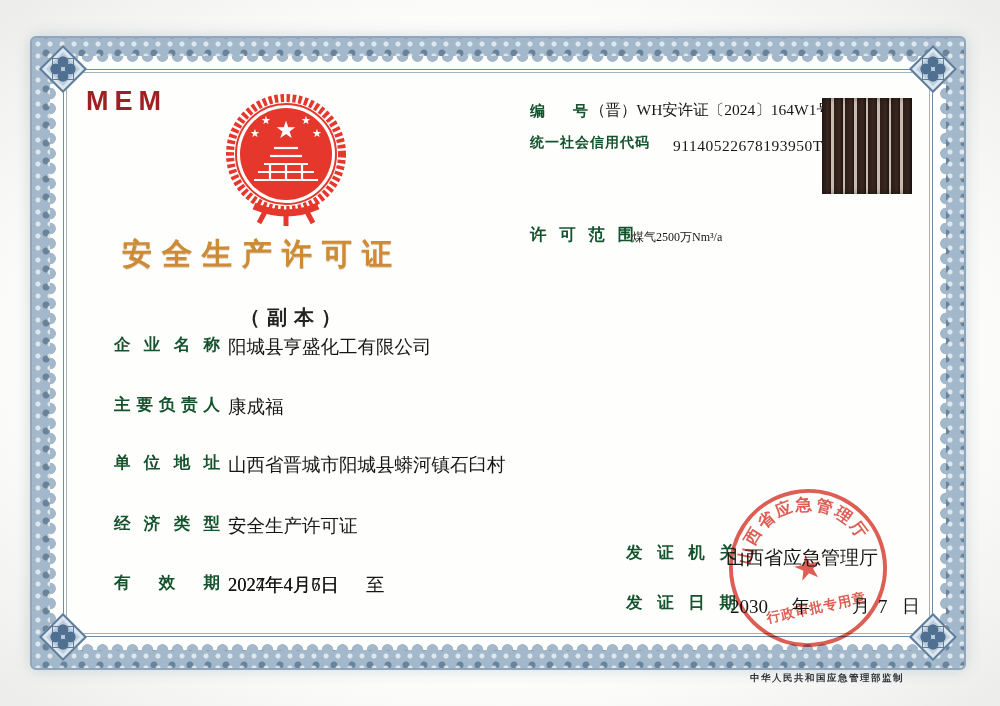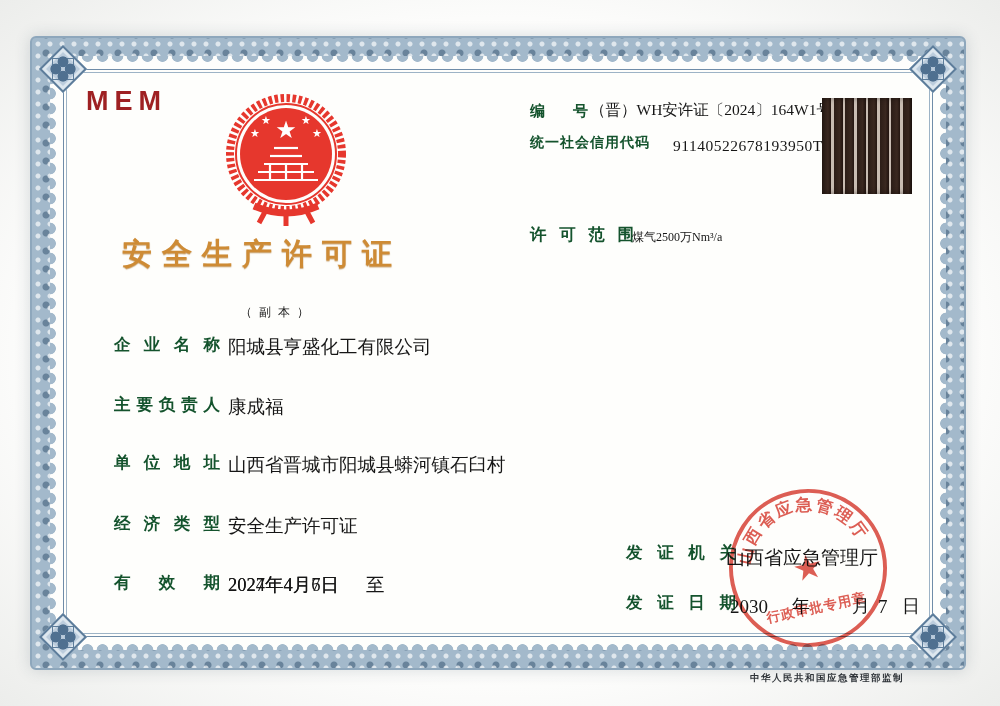--- a/index.html
+++ b/index.html
@@ -48,21 +48,21 @@
       radial-gradient(circle at 50% 74%, #4f7090 0 5px, transparent 5.8px),
       radial-gradient(circle at 26% 50%, #4f7090 0 5px, transparent 5.8px),
       radial-gradient(circle at 74% 50%, #4f7090 0 5px, transparent 5.8px);}
   .c-tl{left:33px;top:33px;} .c-tr{left:903px;top:33px;}
   .c-bl{left:33px;top:601px;} .c-br{left:903px;top:601px;}
   
   .abs{position:absolute;}
   .logo{left:56px;top:50px;font-size:27px;font-weight:900;color:#9e2022;letter-spacing:6px;}
   .cert-title{left:92px;top:198px;font-size:30px;font-weight:bold;letter-spacing:10px;
     color:#ce8b35;text-shadow:0 1px 1px rgba(164,106,30,.55);white-space:nowrap;}
-  .fuben{left:210px;top:268px;font-size:12px;font-weight:normal;color:#222;letter-spacing:7px;}
+  .fuben{left:210px;top:268px;font-size:20px;font-weight:bold;color:#222;letter-spacing:7px;}
   .lbl{font-weight:bold;color:#14532d;}
   .jl{display:inline-block;text-align:justify;text-align-last:justify;}
   .val{font-family:"Liberation Serif", serif;color:#161616;white-space:nowrap;}
   .serial-label{left:500px;top:66px;font-size:15px;}
   .serial-label .jl{width:58px;}
   .serial-value{left:560px;top:64px;font-size:15.5px;}
   .credit-label{left:500px;top:98px;font-size:14px;letter-spacing:1px;}
   .credit-value{left:612px;top:101px;font-size:15.5px;letter-spacing:.5px;padding-left:31px;}
   .barcode{left:792px;top:62px;width:90px;height:96px;
     background:repeating-linear-gradient(90deg,#2b1d17 0px,#3a2820 6px,#241611 9px,#c8bcb2 9px,#c8bcb2 11.5px);

